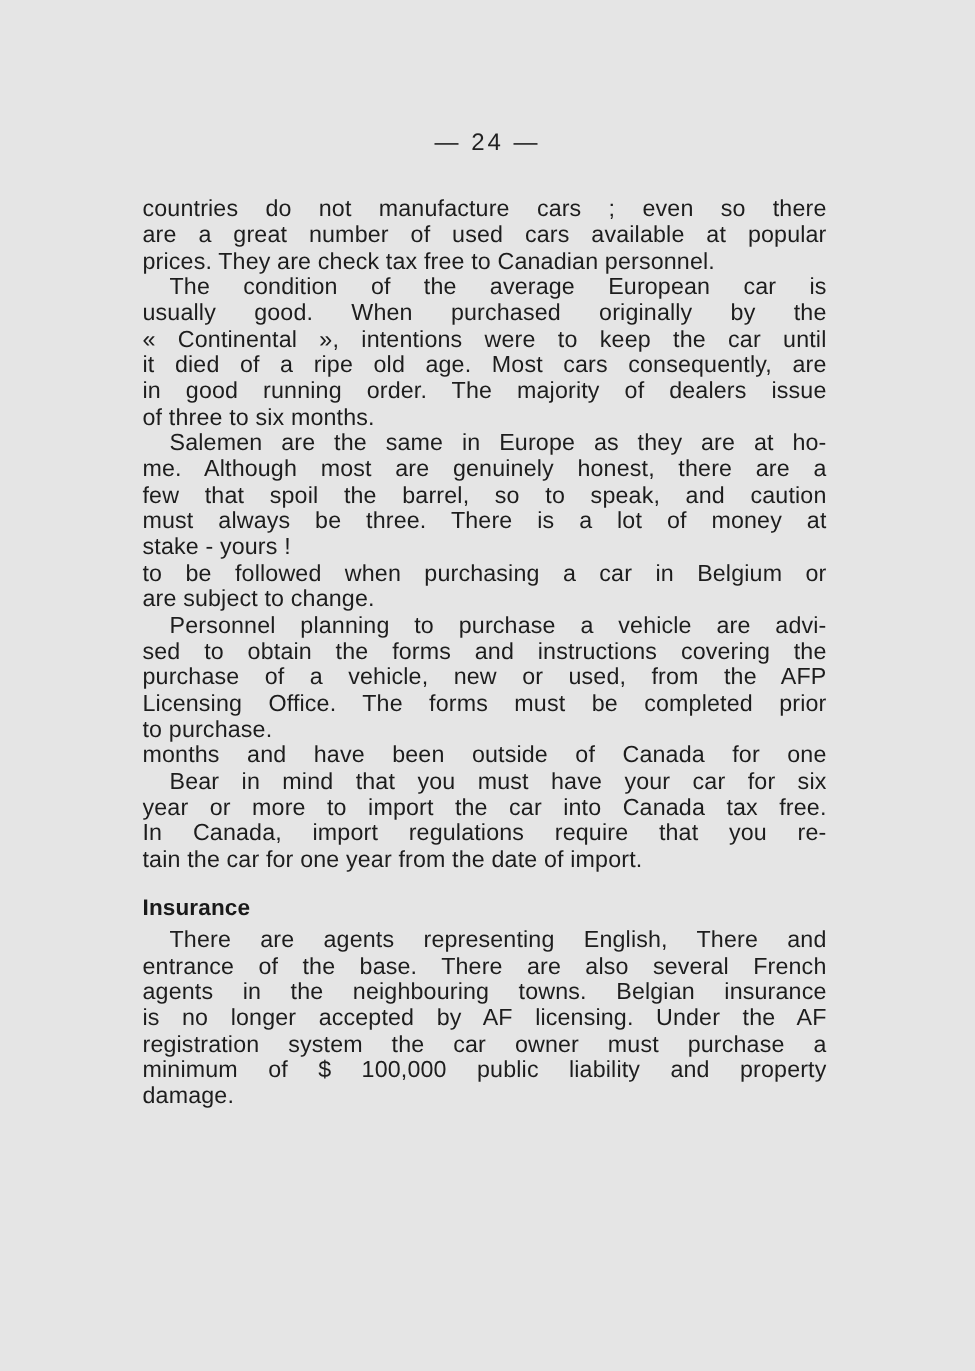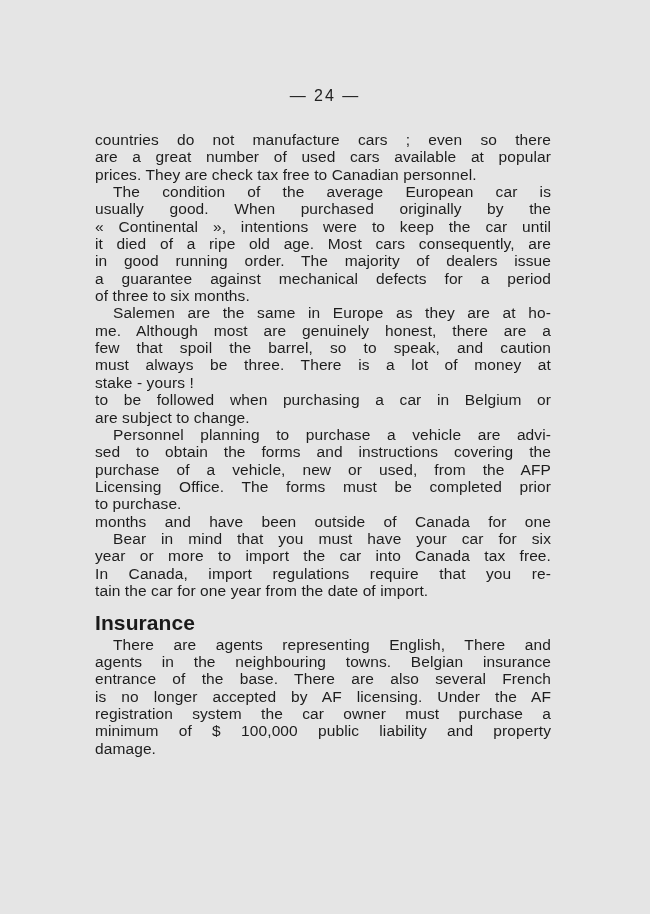--- a/index.html
+++ b/index.html
@@ -45,21 +45,21 @@
     overflow: hidden;
     white-space: normal;
   }
   .line.last {
     text-align-last: left;
   }
   .line.first-indent {
     text-indent: 18px;
   }
   .heading {
-    font-size: 21px;
+    font-size: 15px;
     font-weight: bold;
     line-height: 17.35px;
     margin: 15px 0 4px 0;
     color: #1a1a1a;
   }
 </style>
 </head>
 <body>
 
 <main class="page">
@@ -69,21 +69,20 @@
         <div class="line">countries do not manufacture cars ; even so there</div>
         <div class="line">are a great number of used cars available at popular</div>
         <div class="line last">prices. They are check tax free to Canadian personnel.</div>
       </div>
       <div class="paragraph">
         <div class="line first-indent">The condition of the average European car is</div>
         <div class="line">usually good. When purchased originally by the</div>
         <div class="line">« Continental », intentions were to keep the car until</div>
         <div class="line">it died of a ripe old age. Most cars consequently, are</div>
         <div class="line">in good running order. The majority of dealers issue</div>
-        <div class="line">a guarantee against mechanical defects for a period</div>
         <div class="line last">of three to six months.</div>
       </div>
       <div class="paragraph">
         <div class="line first-indent">Salemen are the same in Europe as they are at ho-</div>
         <div class="line">me. Although most are genuinely honest, there are a</div>
         <div class="line">few that spoil the barrel, so to speak, and caution</div>
         <div class="line">must always be three. There is a lot of money at</div>
         <div class="line last">stake - yours !</div>
       </div>
       <div class="paragraph">
@@ -100,21 +99,21 @@
       <div class="paragraph">
         <div class="line">months and have been outside of Canada for one</div>
         <div class="line first-indent">Bear in mind that you must have your car for six</div>
         <div class="line">year or more to import the car into Canada tax free.</div>
         <div class="line">In Canada, import regulations require that you re-</div>
         <div class="line last">tain the car for one year from the date of import.</div>
       </div>
       <h2 class="heading">Insurance</h2>
       <div class="paragraph">
         <div class="line first-indent">There are agents representing English, There and</div>
+        <div class="line">entrance of the base. There are also several French</div>
         <div class="line">agents in the neighbouring towns. Belgian insurance</div>
-        <div class="line">entrance of the base. There are also several French</div>
         <div class="line">is no longer accepted by AF licensing. Under the AF</div>
         <div class="line">registration system the car owner must purchase a</div>
         <div class="line">minimum of $ 100,000 public liability and property</div>
         <div class="line last">damage.</div>
       </div>
     </section>
 </main>
 
 </body></html>

